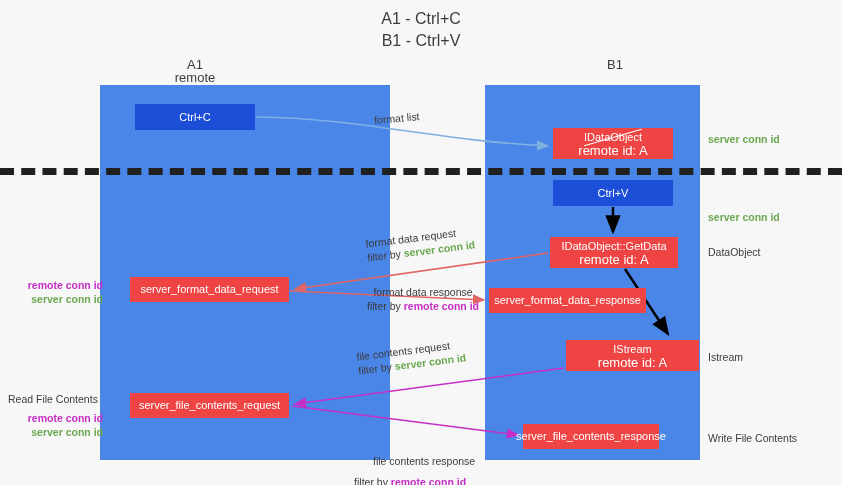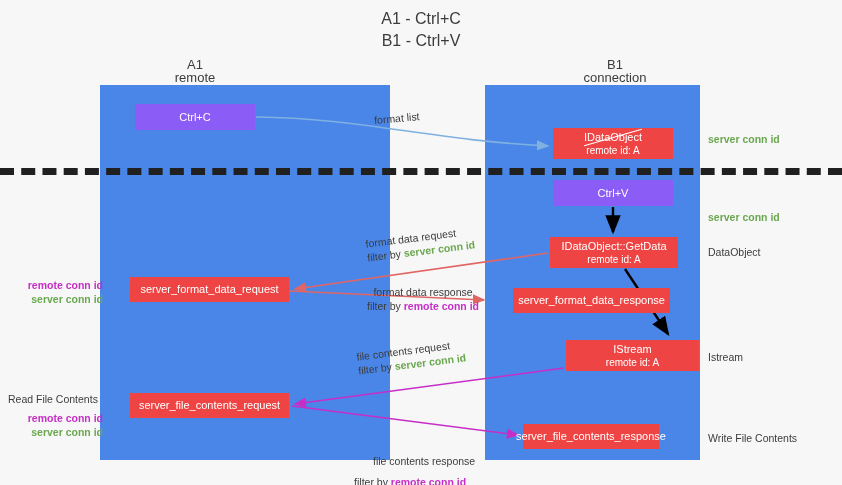--- a/index.html
+++ b/index.html
@@ -42,31 +42,31 @@
 
   
   .box{
     box-sizing:border-box;
     display:flex;flex-direction:column;
     align-items:center;justify-content:center;
     color:#ffffff;font-size:11px;line-height:13px;
     text-align:center;
     padding:2px 4px;
   }
-  .green{background:#8b5cf6;}
+  .green{background:#1d4ed8;}
   .orange{background:#ef4444;}
-  .box .l2{font-size:10px;}
+  .box .l2{font-size:13px;}
 
   #box-ctrlc{left:135px;top:104px;width:120px;height:26px;}
   #box-idataobject{left:553px;top:128px;width:120px;height:31px;}
   #box-ctrlv{left:553px;top:180px;width:120px;height:26px;}
   #box-getdata{left:550px;top:237px;width:128px;height:31px;}
   #box-istream{left:566px;top:340px;width:133px;height:31px;}
   #box-sfdreq{left:130px;top:277px;width:159px;height:25px;}
-  #box-sfdres{left:489px;top:288px;width:157px;height:25px;margin-left:24px;}
+  #box-sfdres{left:489px;top:288px;width:157px;height:25px;}
   #box-sfcreq{left:130px;top:393px;width:159px;height:25px;}
   #box-sfcres{left:523px;top:424px;width:136px;height:25px;}
 
   .strike{position:relative;display:inline-block;}
   .strike::after{
     content:"";position:absolute;left:-1px;right:-1px;top:50%;
     border-top:1px solid #ffffff;transform:rotate(-16deg);
   }
 
   
@@ -106,21 +106,20 @@
     <div>A1 - Ctrl+C</div>
     <div>B1 - Ctrl+V</div>
   </div>
 
   <div class="abs col-head" id="head-a1">
     <div>A1</div>
     <div>remote</div>
   </div>
   <div class="abs col-head" id="head-b1">
     <div>B1</div>
-    <div>connection</div>
   </div>
 
   <div class="abs lane" id="lane-a1"></div>
   <div class="abs lane" id="lane-b1"></div>
 
   <svg id="edges" viewBox="0 0 842 485">
     <defs>
       <marker id="ah-blue" markerWidth="9" markerHeight="9" refX="7" refY="3.2" orient="auto">
         <path d="M0,0 L8,3.2 L0,6.4 z" fill="#7fb1e0"></path>
       </marker>

